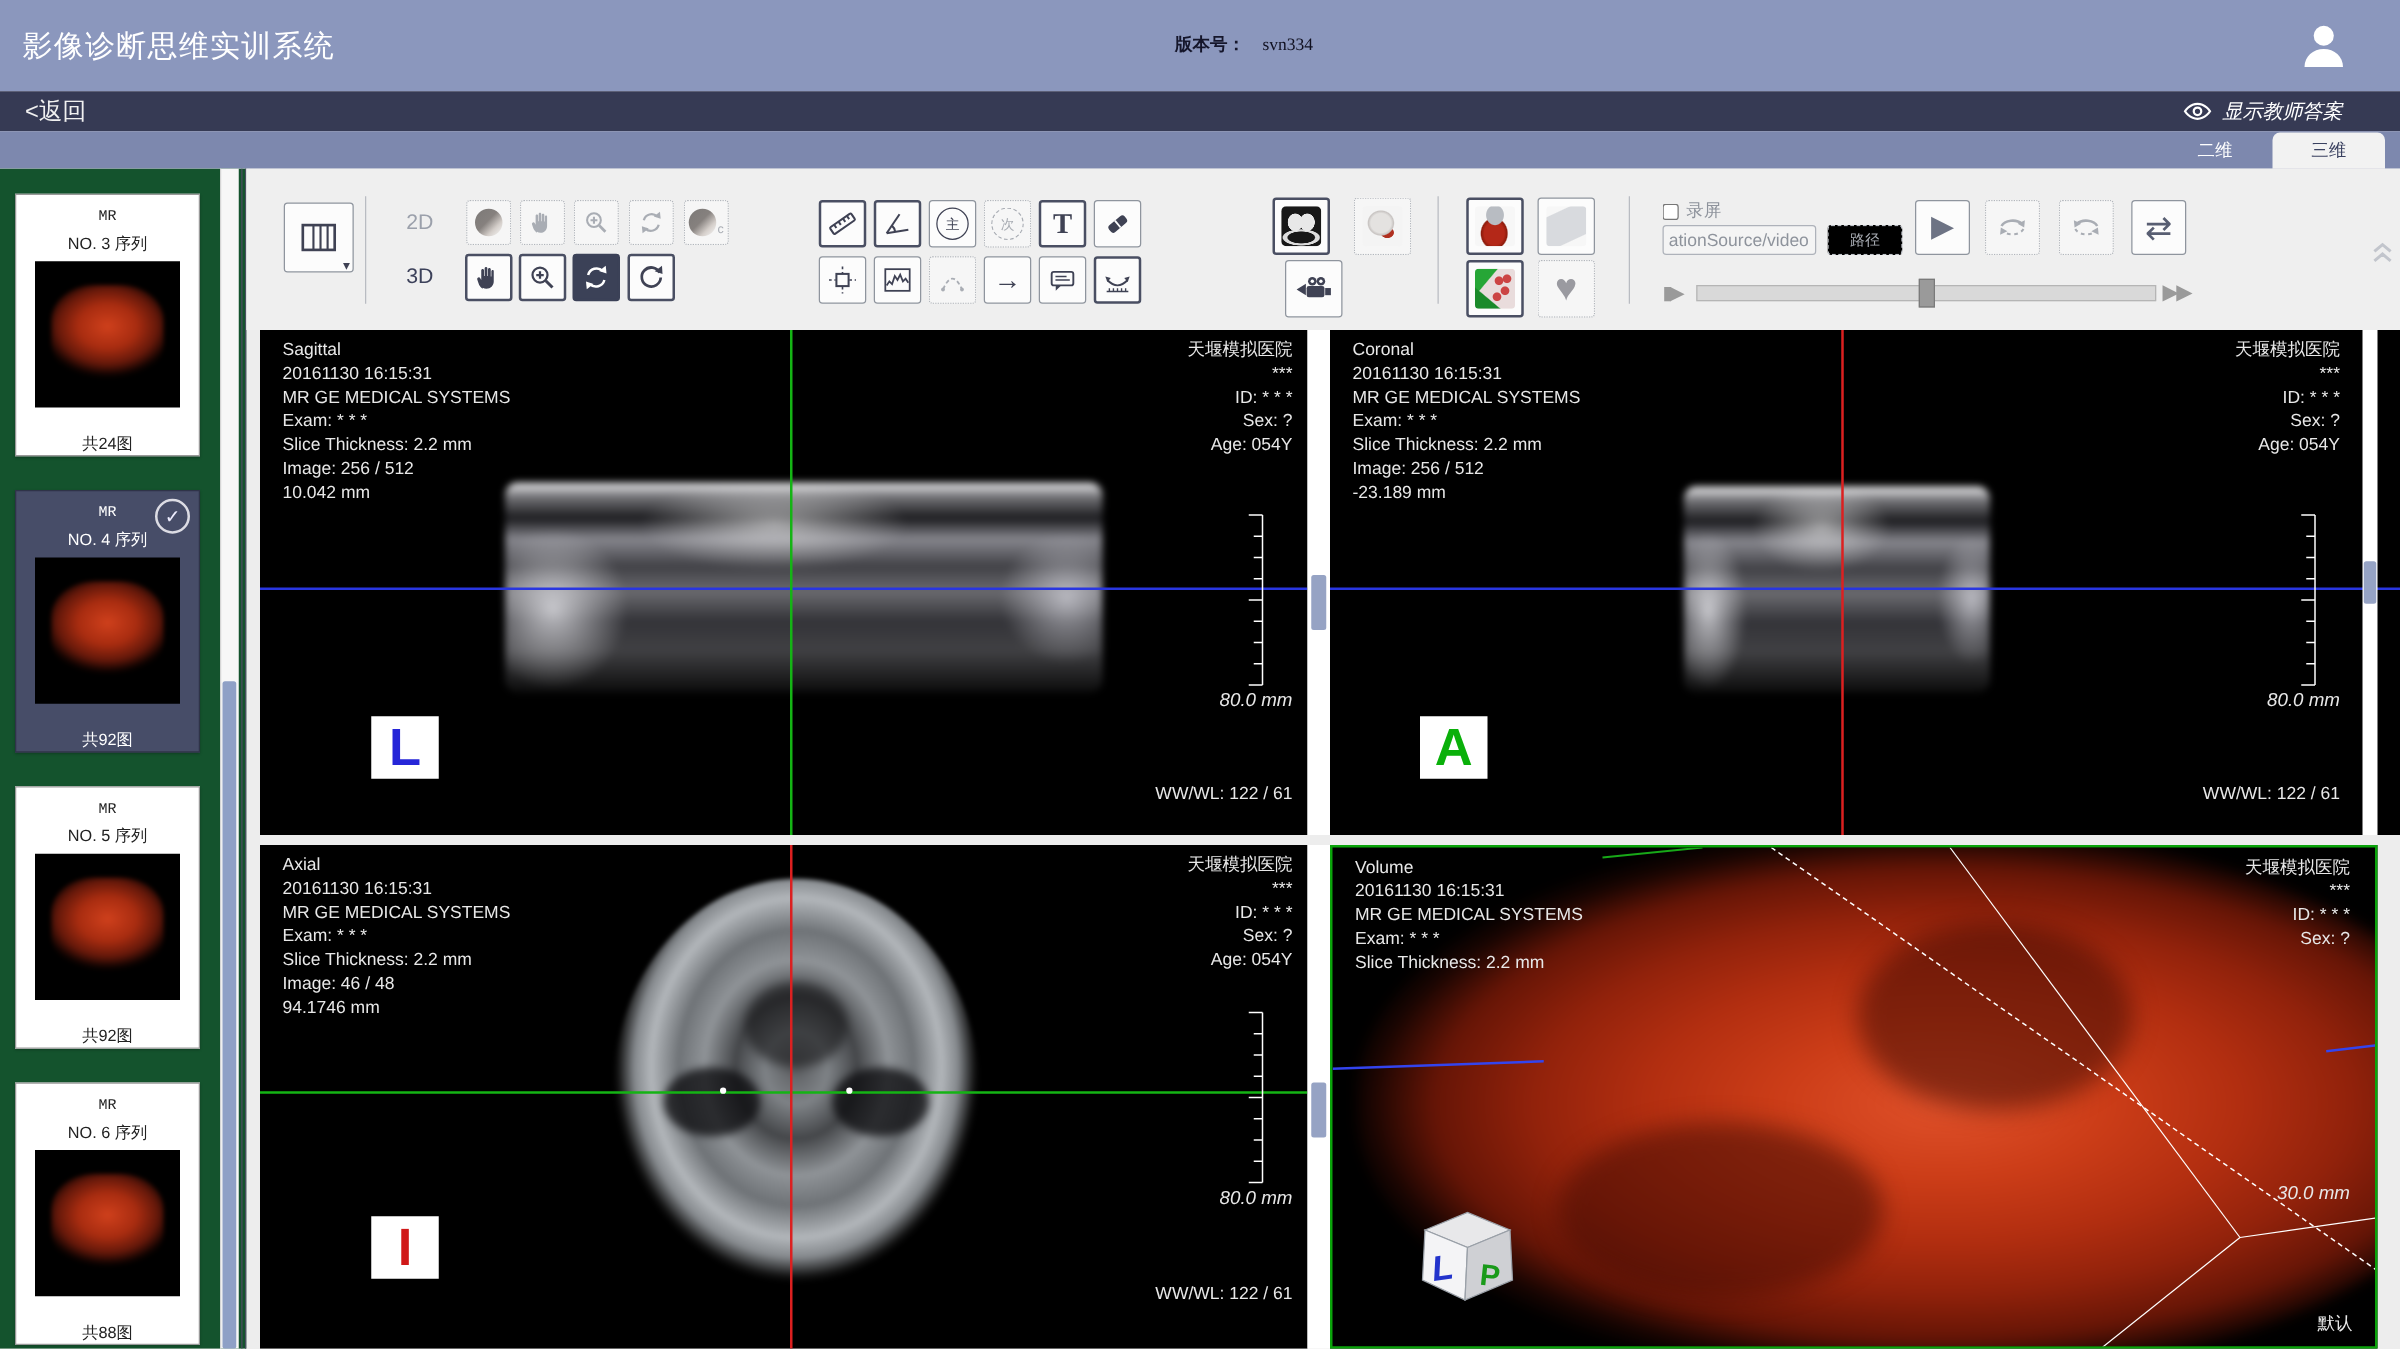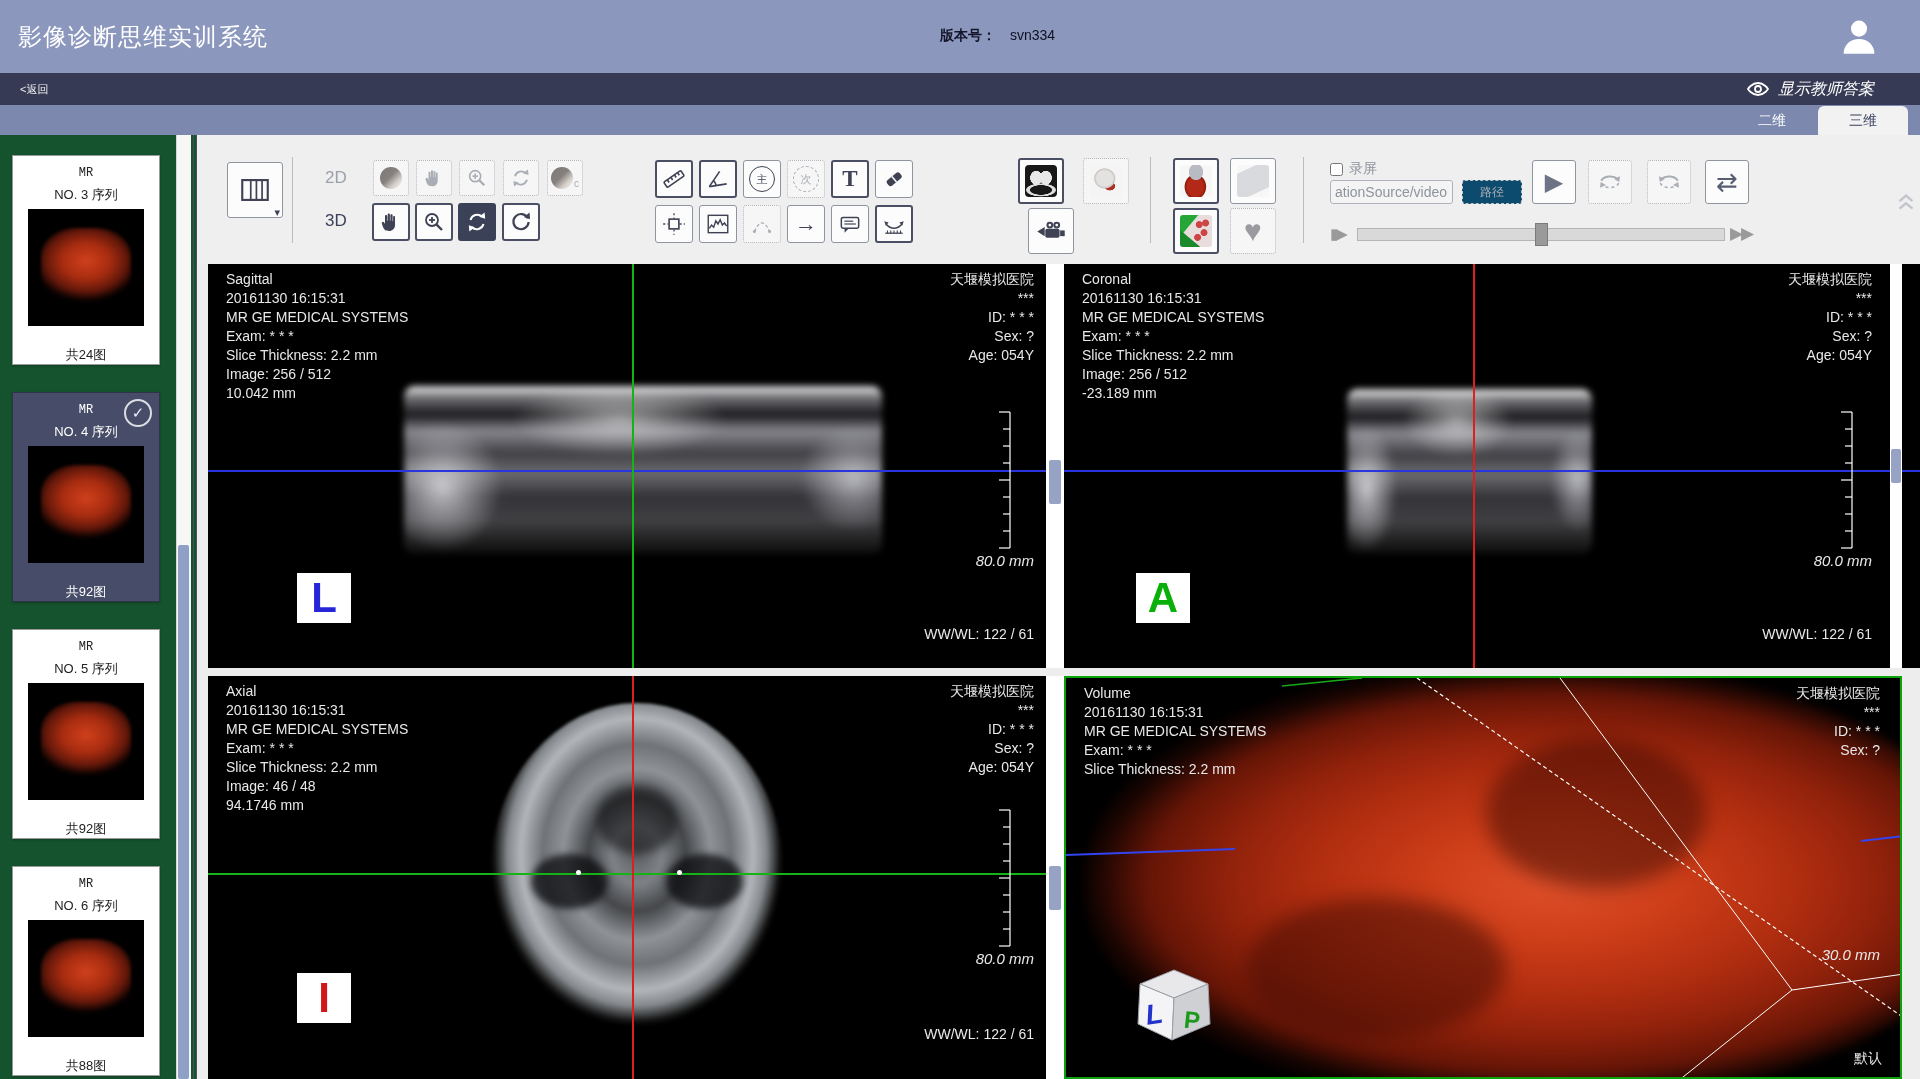--- a/index.html
+++ b/index.html
@@ -2,24 +2,24 @@
 <html><head>
 <meta charset="utf-8">
 <style>
   html,body{margin:0;padding:0;}
   body{width:1920px;height:1079px;overflow:hidden;font-family:"Liberation Sans",sans-serif;background:#ededed;-webkit-font-smoothing:antialiased;}
   
   .topbar{position:relative;height:73px;background:#8b97bd;display:flex;align-items:center;}
   .topbar .title{margin-left:18px;color:#fff;font-size:24px;letter-spacing:1px;}
   .topbar .version{position:absolute;left:940px;top:27px;font-size:14px;color:#15162b;}
   .topbar .version .vlabel{font-weight:bold;margin-right:14px;}
-  .topbar .version .vval{font-family:Liberation Sans, sans-serif;color:#101020;text-align:center;}
+  .topbar .version .vval{font-family:Liberation Serif, serif;color:#101020;text-align:center;}
   .topbar .avatar{position:absolute;right:40px;top:15px;width:42px;height:44px;color:#fff;cursor:pointer;}
   .navbar{position:relative;height:32px;background:#363a54;display:flex;align-items:center;}
-  .navbar .back{margin-left:20px;color:#f0f0f0;font-size:11px;cursor:pointer;}
+  .navbar .back{margin-left:20px;color:#f0f0f0;font-size:19px;cursor:pointer;}
   .navbar .show-answer{position:absolute;right:46px;top:0;height:32px;display:flex;align-items:center;gap:8px;color:#fff;font-size:16px;cursor:pointer;font-style:italic;}
   .tabstrip{position:relative;height:30px;background:#7d88ae;}
   .tabstrip .tabs{position:absolute;right:12px;top:0;height:30px;display:flex;align-items:flex-end;}
   .tab{min-width:72px;text-align:center;font-size:14px;color:#fff;padding:6px 10px 5px;cursor:pointer;}
   .tab.active{background:#f2f2f2;color:#3a4160;border-radius:6px 6px 0 0;min-width:70px;}
   
   .content{position:relative;height:944px;display:flex;background:#ededed;}
   
   .sidebar{position:relative;width:197px;box-sizing:border-box;border-right:4px double #4a4f60;background:#14532d;}
   .cards{position:absolute;left:12px;top:20px;display:flex;flex-direction:column;gap:27px;}
@@ -51,21 +51,21 @@
   .ball.dim{opacity:.55;}
   .ball-c{font-size:10px;margin-left:1px;align-self:flex-end;margin-bottom:6px;}
   .circ-tool{width:24px;height:24px;border:1.6px solid currentColor;border-radius:50%;display:flex;align-items:center;justify-content:center;font-size:11px;}
   .circ-tool.dashed{border-style:dashed;}
   .t-glyph{font-family:"Liberation Serif",serif;font-size:23px;font-weight:bold;}
   .arrow-glyph{font-size:22px;line-height:1;}
   .img-ic{border-radius:3px;}
   .record-label{font-size:14px;color:#8e939c;display:flex;align-items:center;gap:6px;cursor:pointer;}
   .record-label input{width:13px;height:13px;margin:0;}
   .path-input{width:123px;height:24px;box-sizing:border-box;border:1px solid #aeb2ba;border-radius:3px;background:#f4f4f4;color:#8e939c;font-size:14px;padding:0 4px;}
-  .path-btn{width:60px;height:24px;border:1px dashed #c0c4ca;border-radius:3px;background:#0c4a6e;color:#a9adb4;font-size:12px;display:flex;align-items:center;justify-content:center;cursor:pointer;}
+  .path-btn{width:60px;height:24px;border:1px dashed #c0c4ca;border-radius:3px;background:#000000;color:#a9adb4;font-size:12px;display:flex;align-items:center;justify-content:center;cursor:pointer;}
   .play-glyph{font-size:24px;line-height:1;color:#6d7384;}
   .swap-glyph{font-size:26px;line-height:1;color:#585e72;}
   .slider-track{height:13px;background:#d9d9d9;border:1px solid #b5b5b5;cursor:pointer;}
   .slider-thumb{position:absolute;width:13px;height:23px;background:#9a9a9a;border:1px solid #7a7a7a;cursor:pointer;}
   .stepper{font-size:15px;color:#9a9a9a;letter-spacing:-2px;cursor:pointer;user-select:none;}
   .stepper.big{font-size:17px;}
   .collapse{color:#c2c5cc;cursor:pointer;}
   
   .viewports{position:absolute;left:11px;top:129px;width:1712px;height:815px;}
   .vp{position:absolute;background:#000;overflow:hidden;}

